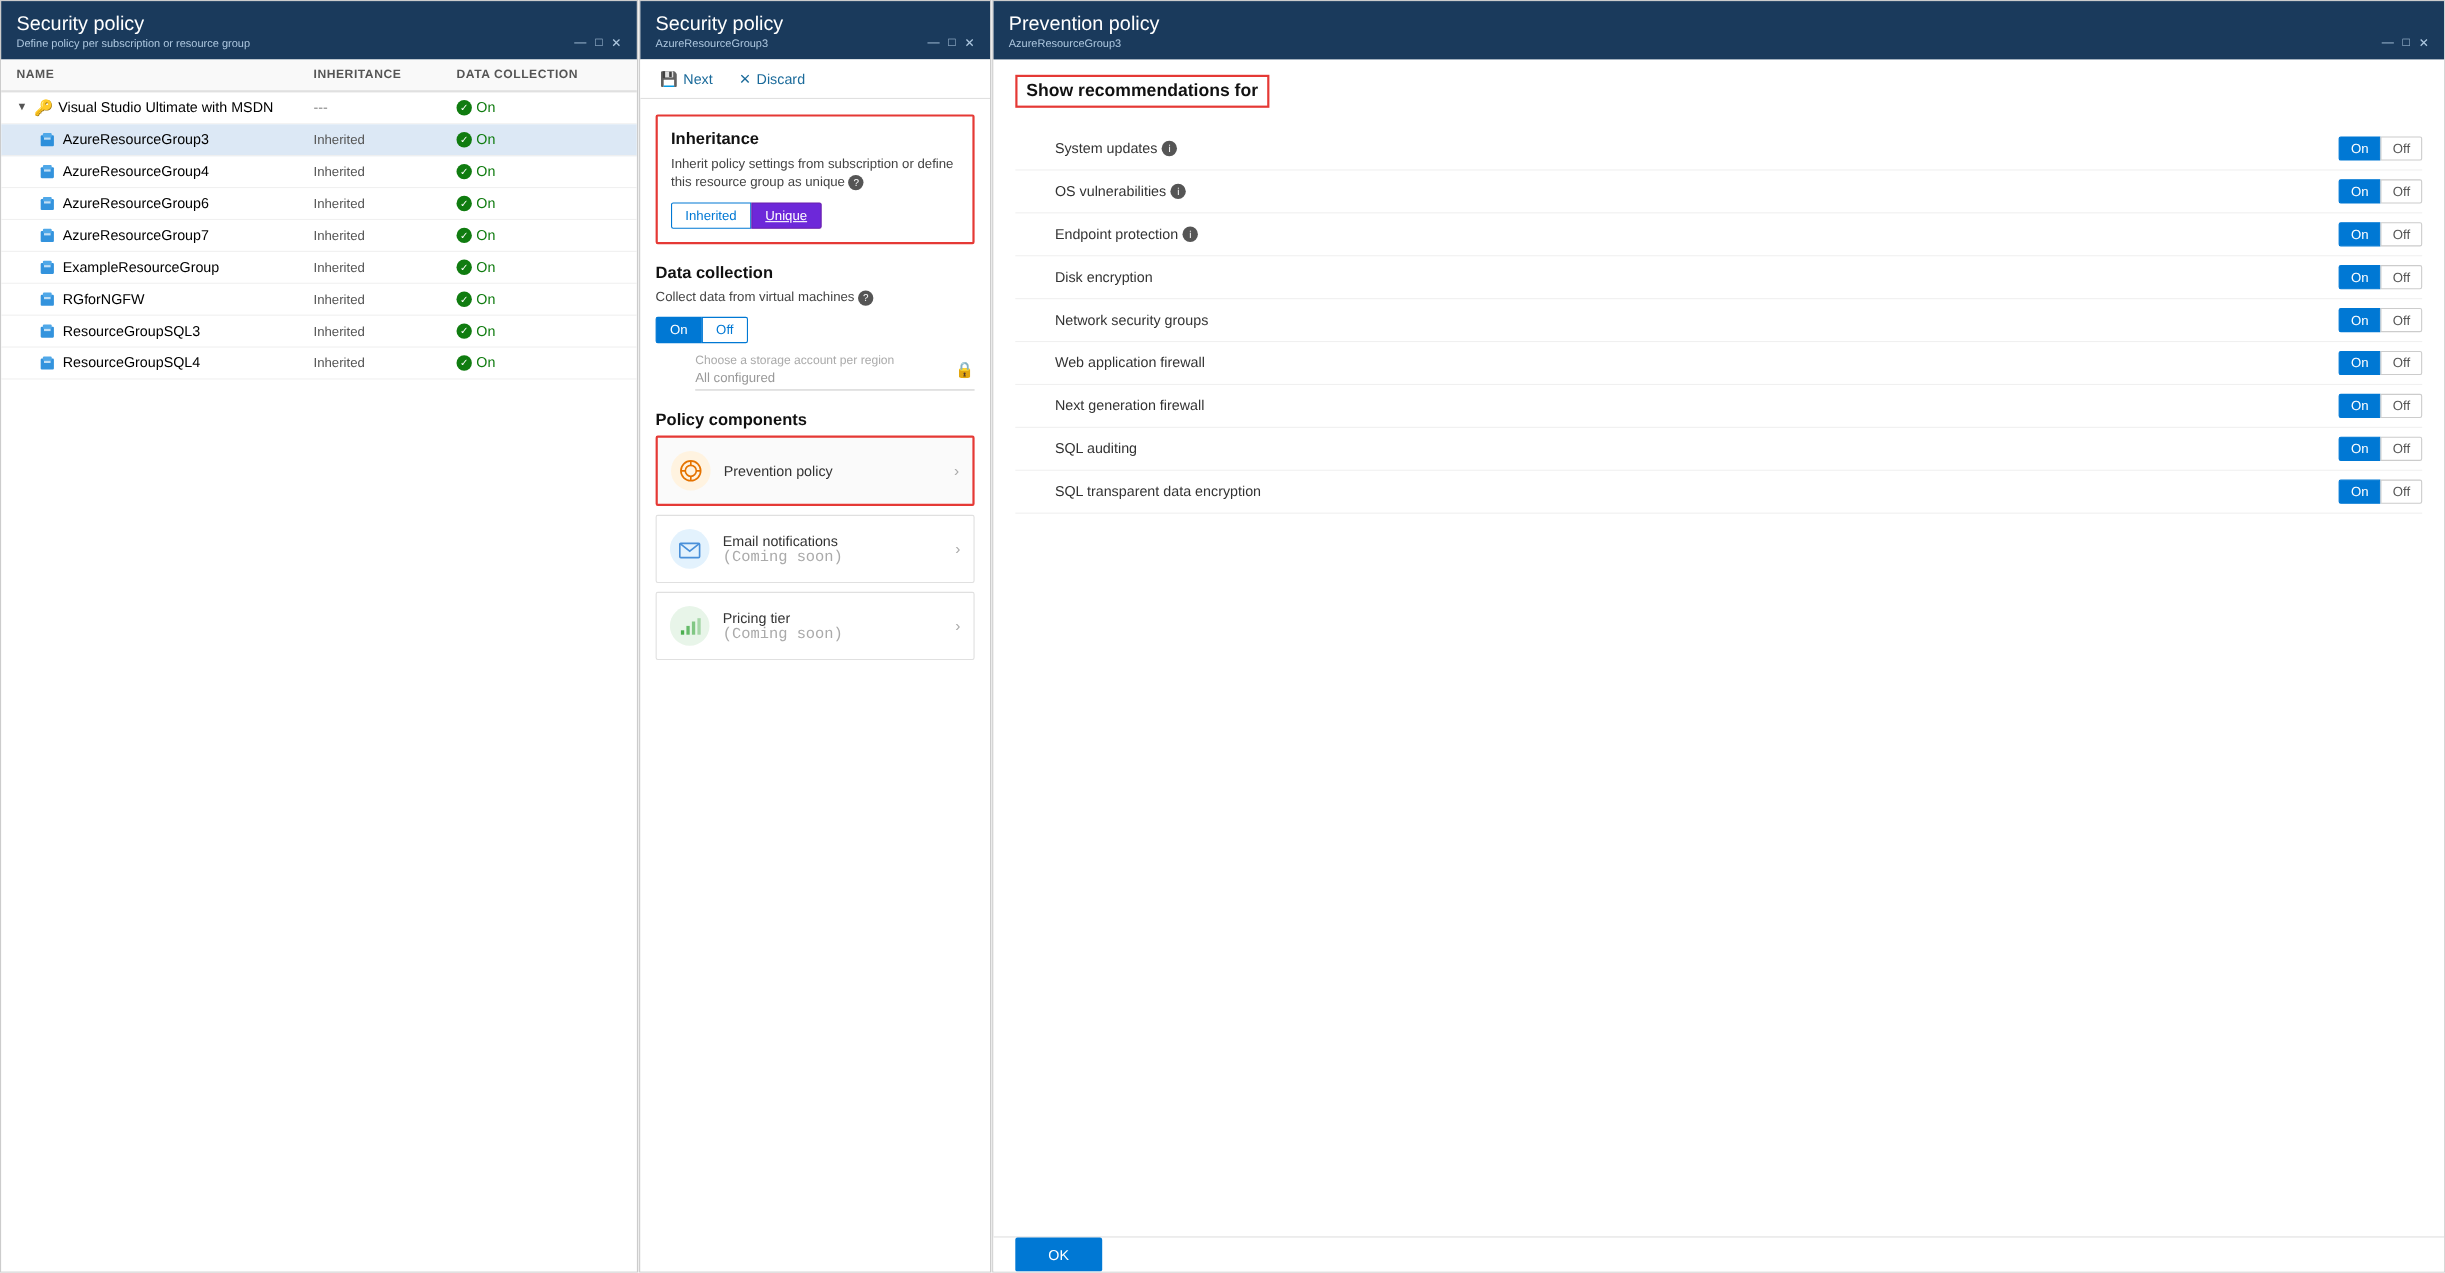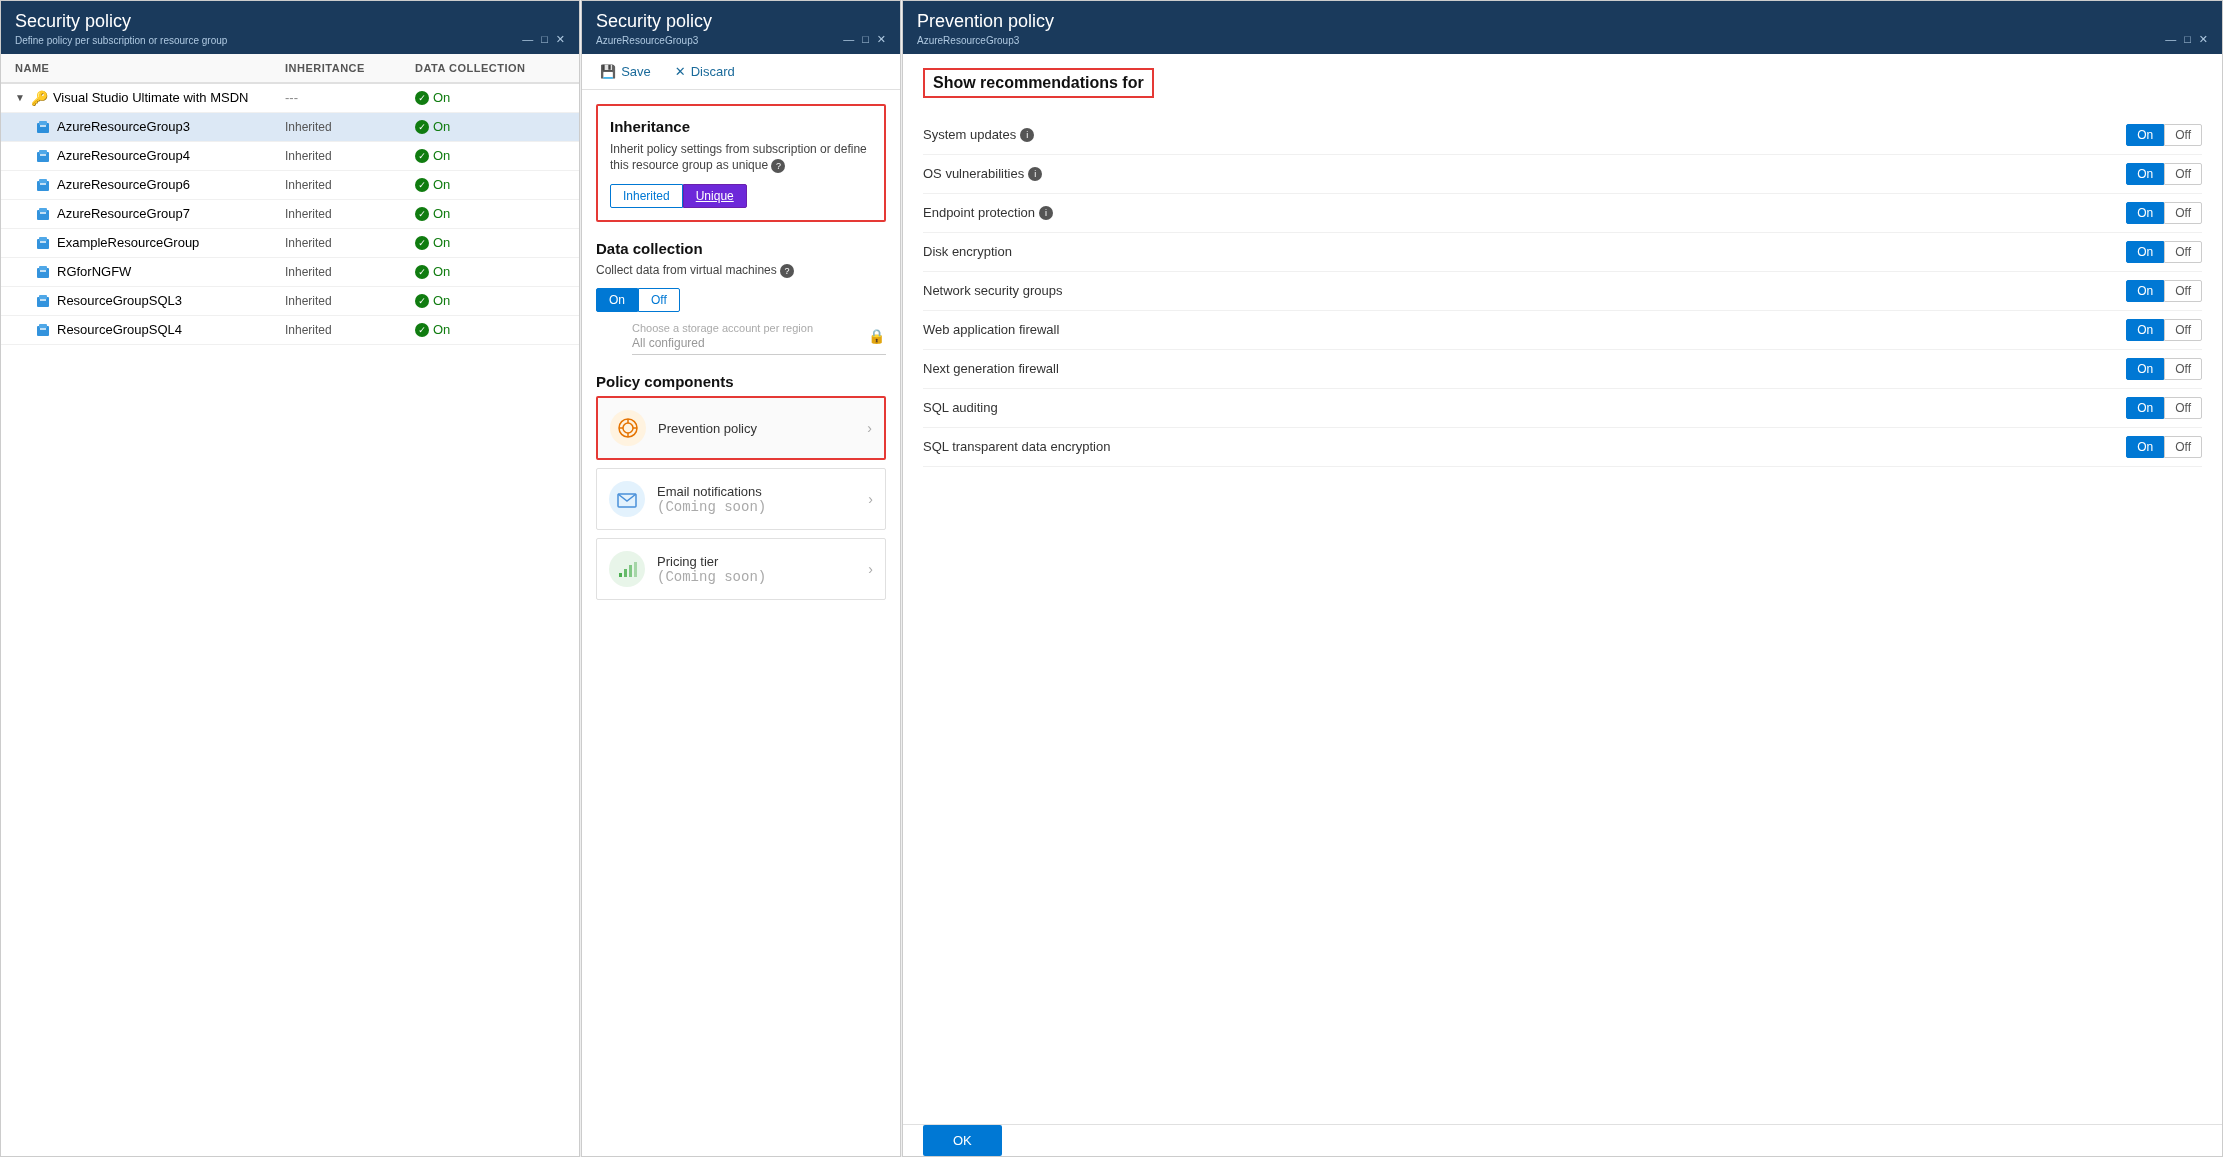--- a/index.html
+++ b/index.html
@@ -319,20 +319,21 @@
       justify-content: space-between;
       padding: 8px 0;
       border-bottom: 1px solid #f0f0f0;
     }
     .rec-label {
       font-size: 13px;
       color: #333;
       display: flex;
       align-items: flex-end;
       gap: 4px;
+      margin-left: 36px;
     }
     .rec-label .info-icon {
       width: 14px; height: 14px;
       border-radius: 50%;
       background: #555;
       color: white;
       font-size: 9px;
       display: flex; align-items: center; justify-content: center;
       cursor: pointer;
     }
@@ -589,21 +590,21 @@
         <span>—</span>
         <span>□</span>
         <span>✕</span>
       </div>
     </div>
   </div>
 
   <div class="toolbar">
     <button class="toolbar-btn">
       <span>💾</span>
-      <span>Save</span>
+      <span>Next</span>
     </button>
     <button class="toolbar-btn">
       <span>✕</span>
       <span>Discard</span>
     </button>
   </div>
 
   <div class="panel-content">
 
     <div class="section-box">

